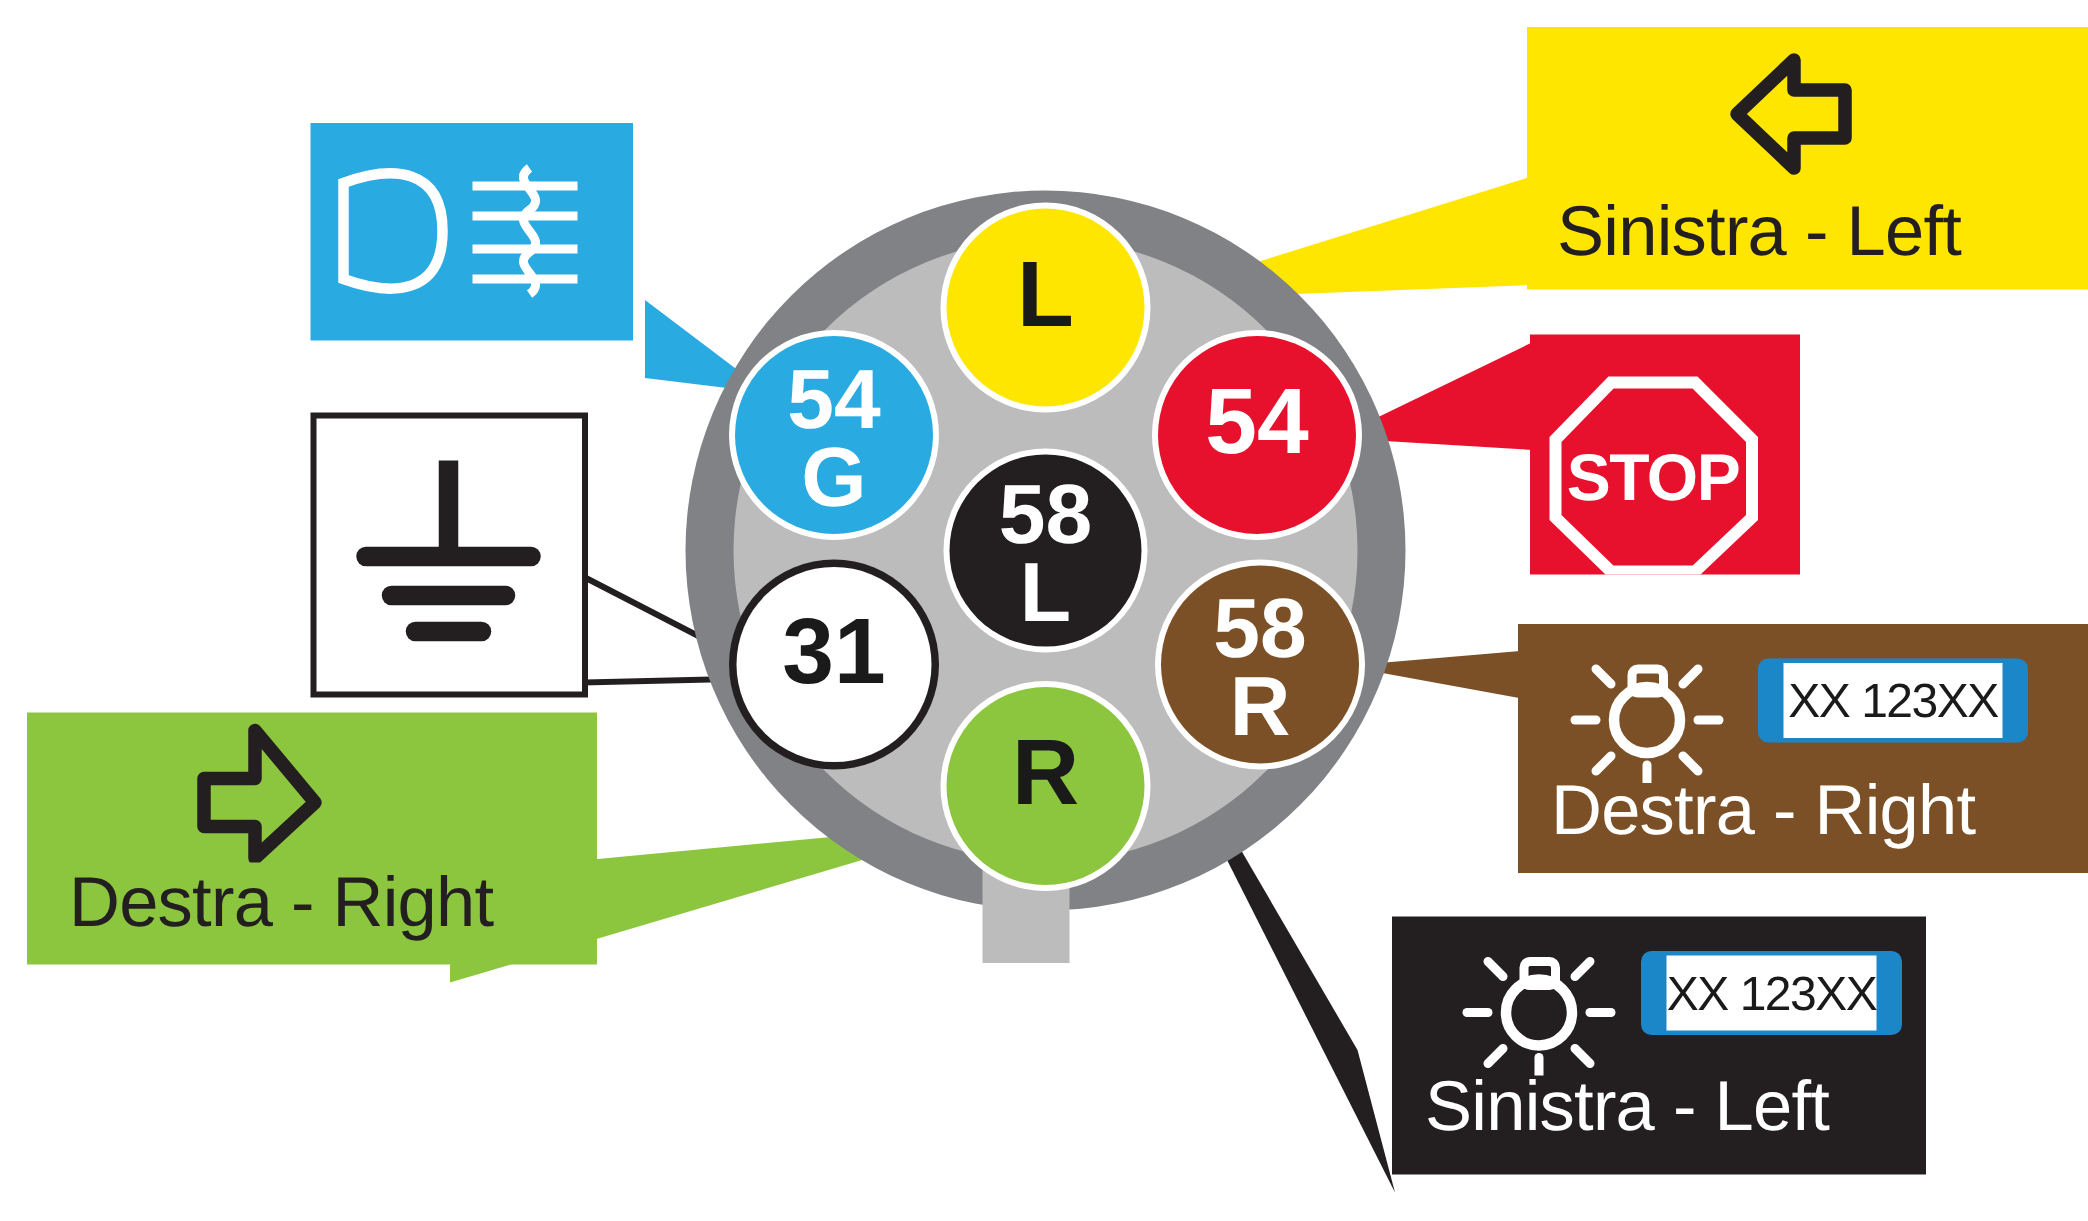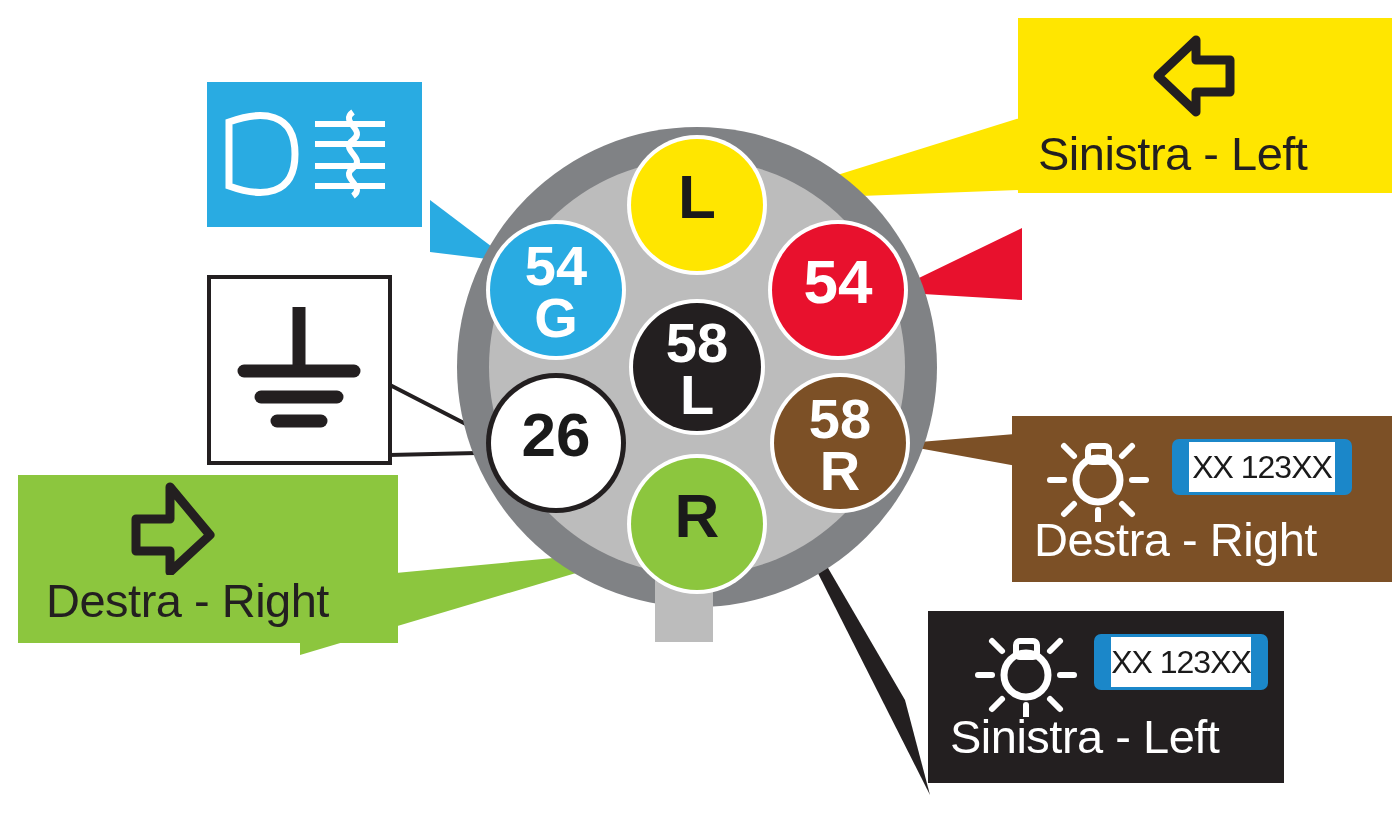--- a/index.html
+++ b/index.html
@@ -75,21 +75,21 @@
     </g>
   </svg>
 
   <div class="pin-text" style="left:476px;top:240px;width:160px;font-size:56px;color:#ffffff;">54
 G</div>
   <div class="pin-text" style="left:617px;top:168px;width:160px;font-size:62px;color:#1a1a1a;">L</div>
   <div class="pin-text" style="left:758px;top:253px;width:160px;font-size:62px;color:#ffffff;">54</div>
   <div class="pin-text" style="left:760px;top:393px;width:160px;font-size:56px;color:#ffffff;">58
 R</div>
   <div class="pin-text" style="left:617px;top:487px;width:160px;font-size:62px;color:#1a1a1a;">R</div>
-  <div class="pin-text" style="left:476px;top:406px;width:160px;font-size:62px;color:#1a1a1a;">26</div>
+  <div class="pin-text" style="left:476px;top:406px;width:160px;font-size:62px;color:#1a1a1a;">31</div>
   <div class="pin-text" style="left:617px;top:317px;width:160px;font-size:56px;color:#ffffff;">58
 L</div>
 
   <div style="position:absolute;left:207px;top:82px;width:215px;height:145px;background:#29abe2;">
     <svg width="215" height="145">
       <path d="M22 40 C55 28 88 30 88 72 C88 114 55 116 22 104 Z" fill="none" stroke="#ffffff" stroke-width="7"></path>
       <line x1="108" y1="42" x2="178" y2="42" stroke="#ffffff" stroke-width="6"></line>
       <line x1="108" y1="62" x2="178" y2="62" stroke="#ffffff" stroke-width="6"></line>
       <line x1="108" y1="84" x2="178" y2="84" stroke="#ffffff" stroke-width="6"></line>
       <line x1="108" y1="104" x2="178" y2="104" stroke="#ffffff" stroke-width="6"></line>
@@ -107,20 +107,26 @@
     </svg>
   </div>
 
   <div style="position:absolute;left:1018px;top:18px;width:374px;height:175px;background:#ffe600;">
     <svg width="374" height="110" style="display:block;">
       <path d="M178 22 L140 58 L178 94 L178 74 L212 74 L212 42 L178 42 Z" fill="none" stroke="#231f20" stroke-width="9" stroke-linejoin="round"></path>
     </svg>
     <div class="lbl box-text" style="left:20px;top:112px;color:#231f20;font-size:47px;">Sinistra - Left</div>
   </div>
 
+  <div style="position:absolute;left:1020px;top:223px;width:180px;height:160px;background:#e8112d;">
+    <svg width="180" height="160">
+      <polygon points="54,32 110,32 148,70 148,122 110,158 54,158 17,122 17,70" fill="none" stroke="#ffffff" stroke-width="8"></polygon>
+      <text x="82" y="110" text-anchor="middle" fill="#ffffff" font-family="Liberation Sans, sans-serif" font-size="44" font-weight="bold" letter-spacing="-1">STOP</text>
+    </svg>
+  </div>
 
   <div style="position:absolute;left:1012px;top:416px;width:380px;height:166px;background:#7c5026;">
     <svg width="200" height="92" style="position:absolute;left:14px;top:14px;">
       <circle cx="72" cy="50" r="22" fill="none" stroke="#ffffff" stroke-width="7"></circle>
       <rect x="62" y="16" width="21" height="16" rx="4" fill="none" stroke="#ffffff" stroke-width="6"></rect>
       <g stroke="#ffffff" stroke-width="6" stroke-linecap="round">
         <line x1="72" y1="80" x2="72" y2="92"></line>
         <line x1="38" y1="50" x2="24" y2="50"></line>
         <line x1="106" y1="50" x2="120" y2="50"></line>
         <line x1="48" y1="26" x2="38" y2="16"></line>

